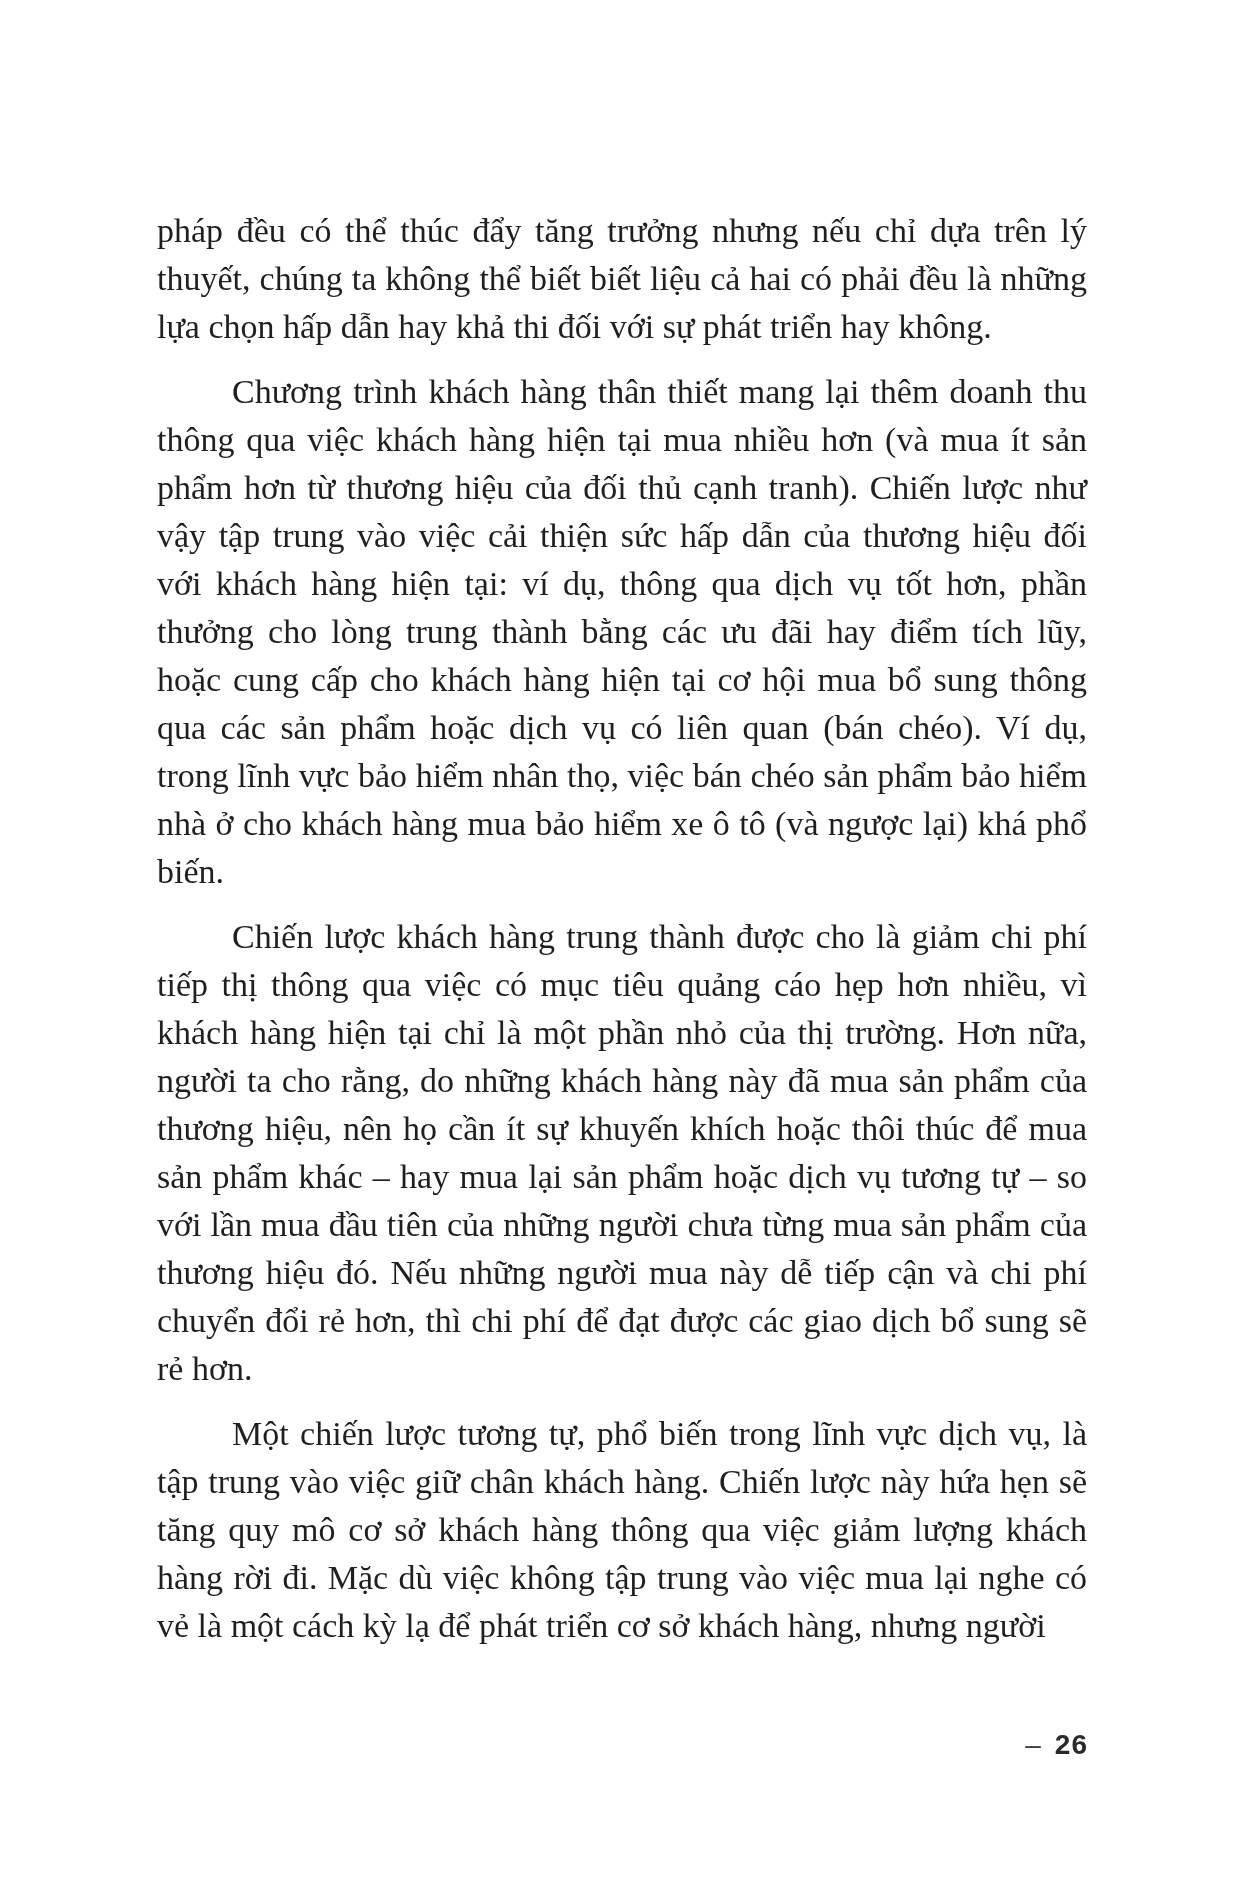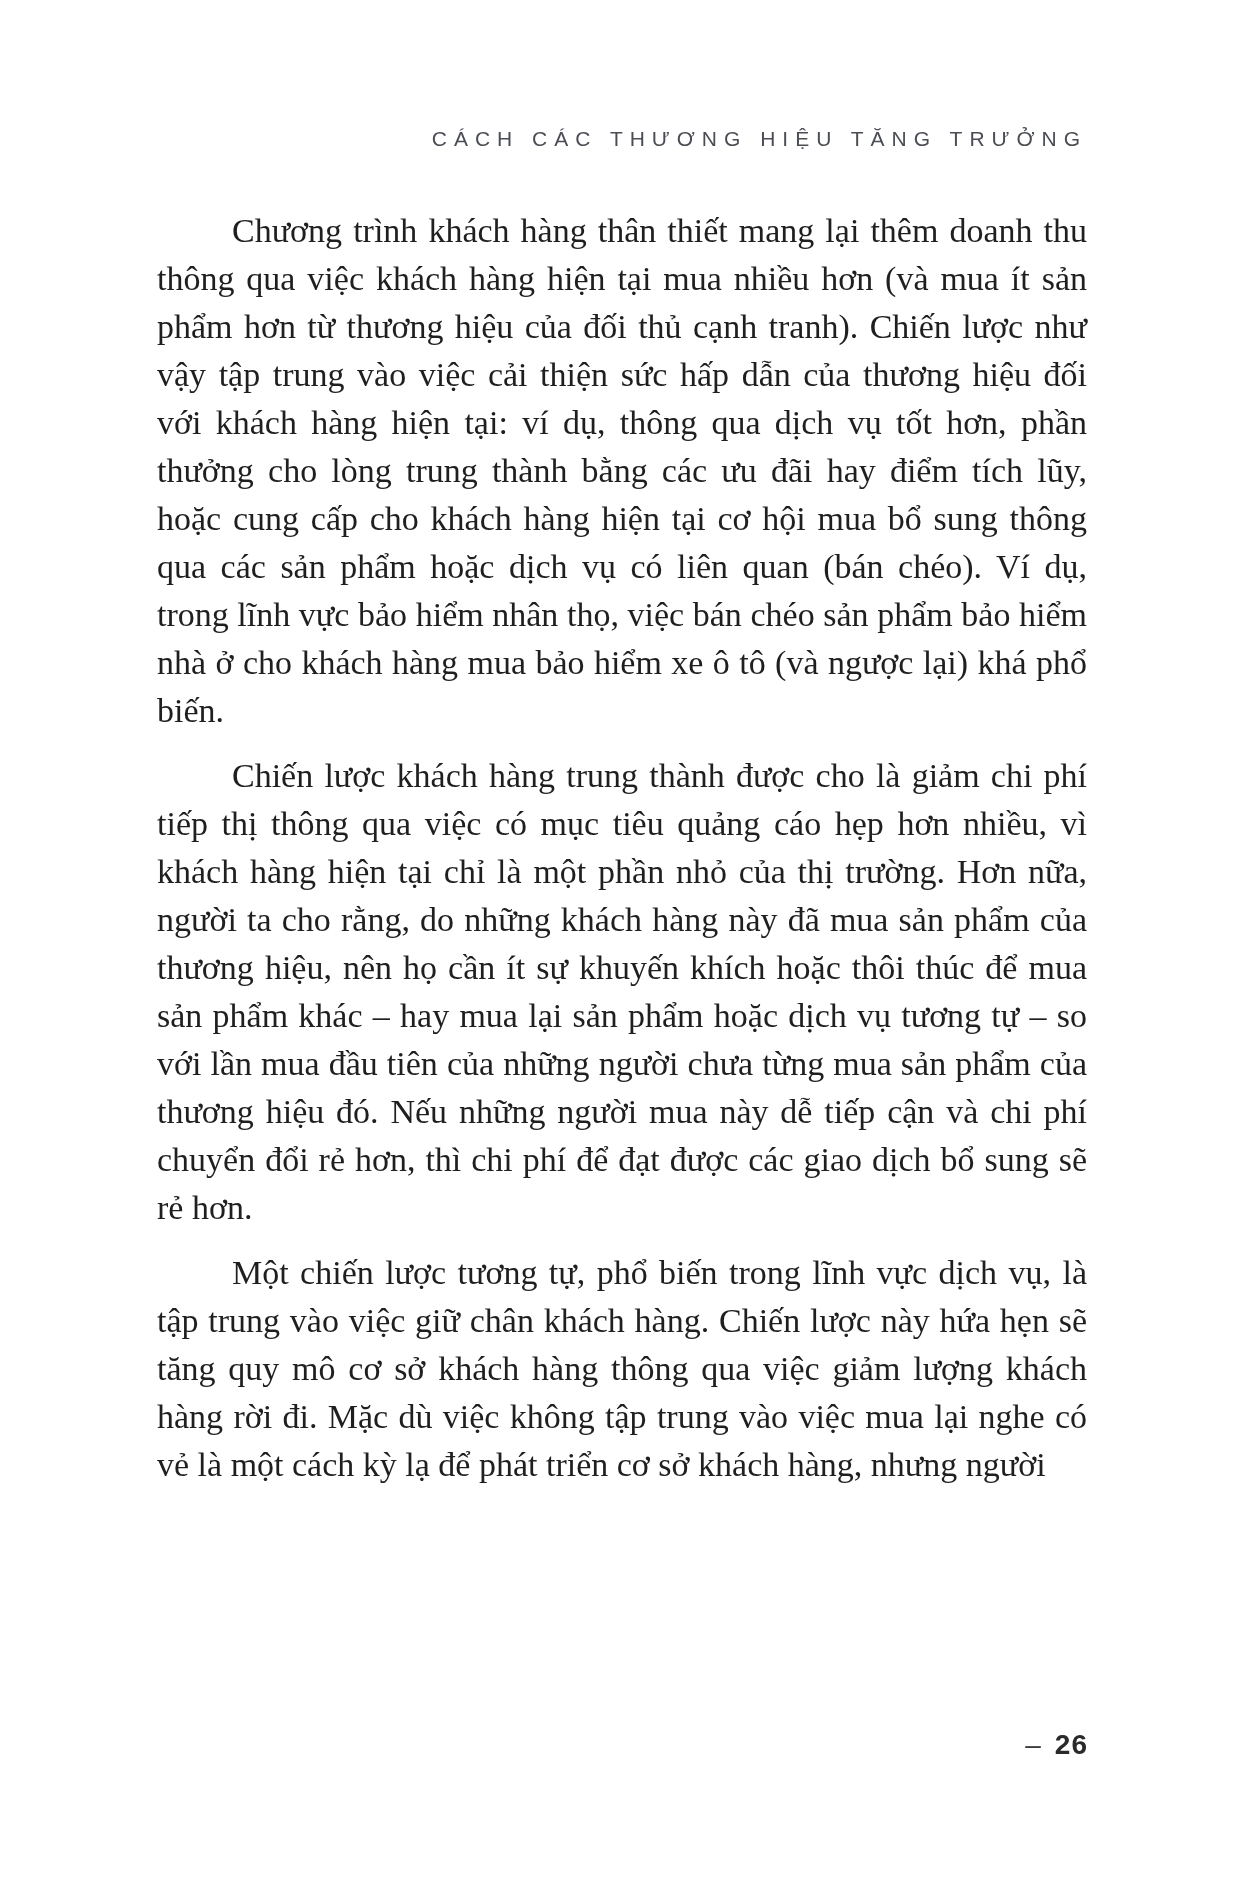--- a/index.html
+++ b/index.html
@@ -60,23 +60,23 @@
   .page-number .num {
     font-weight: 700;
     letter-spacing: 1px;
   }
 </style>
 </head>
 <body>
 
 <div class="page">
 
-  <header class="running-header">CÁCH CÁC THƯƠNG HIỆU TĂNG TRƯỞNG</header>
 
   <main class="body-text">
+    <p class="para no-indent">pháp đều có thể thúc đẩy tăng trưởng nhưng nếu chỉ dựa trên lý thuyết, chúng ta không thể biết biết liệu cả hai có phải đều là những lựa chọn hấp dẫn hay khả thi đối với sự phát triển hay không.</p>
     <p class="para">Chương trình khách hàng thân thiết mang lại thêm doanh thu thông qua việc khách hàng hiện tại mua nhiều hơn (và mua ít sản phẩm hơn từ thương hiệu của đối thủ cạnh tranh). Chiến lược như vậy tập trung vào việc cải thiện sức hấp dẫn của thương hiệu đối với khách hàng hiện tại: ví dụ, thông qua dịch vụ tốt hơn, phần thưởng cho lòng trung thành bằng các ưu đãi hay điểm tích lũy, hoặc cung cấp cho khách hàng hiện tại cơ hội mua bổ sung thông qua các sản phẩm hoặc dịch vụ có liên quan (bán chéo). Ví dụ, trong lĩnh vực bảo hiểm nhân thọ, việc bán chéo sản phẩm bảo hiểm nhà ở cho khách hàng mua bảo hiểm xe ô tô (và ngược lại) khá phổ biến.</p>
     <p class="para">Chiến lược khách hàng trung thành được cho là giảm chi phí tiếp thị thông qua việc có mục tiêu quảng cáo hẹp hơn nhiều, vì khách hàng hiện tại chỉ là một phần nhỏ của thị trường. Hơn nữa, người ta cho rằng, do những khách hàng này đã mua sản phẩm của thương hiệu, nên họ cần ít sự khuyến khích hoặc thôi thúc để mua sản phẩm khác – hay mua lại sản phẩm hoặc dịch vụ tương tự – so với lần mua đầu tiên của những người chưa từng mua sản phẩm của thương hiệu đó. Nếu những người mua này dễ tiếp cận và chi phí chuyển đổi rẻ hơn, thì chi phí để đạt được các giao dịch bổ sung sẽ rẻ hơn.</p>
     <p class="para">Một chiến lược tương tự, phổ biến trong lĩnh vực dịch vụ, là tập trung vào việc giữ chân khách hàng. Chiến lược này hứa hẹn sẽ tăng quy mô cơ sở khách hàng thông qua việc giảm lượng khách hàng rời đi. Mặc dù việc không tập trung vào việc mua lại nghe có vẻ là một cách kỳ lạ để phát triển cơ sở khách hàng, nhưng người</p>
   </main>
 
   <div class="page-number">
     <span class="dash">–</span><span class="num">26</span>
   </div>
 
 </div>

